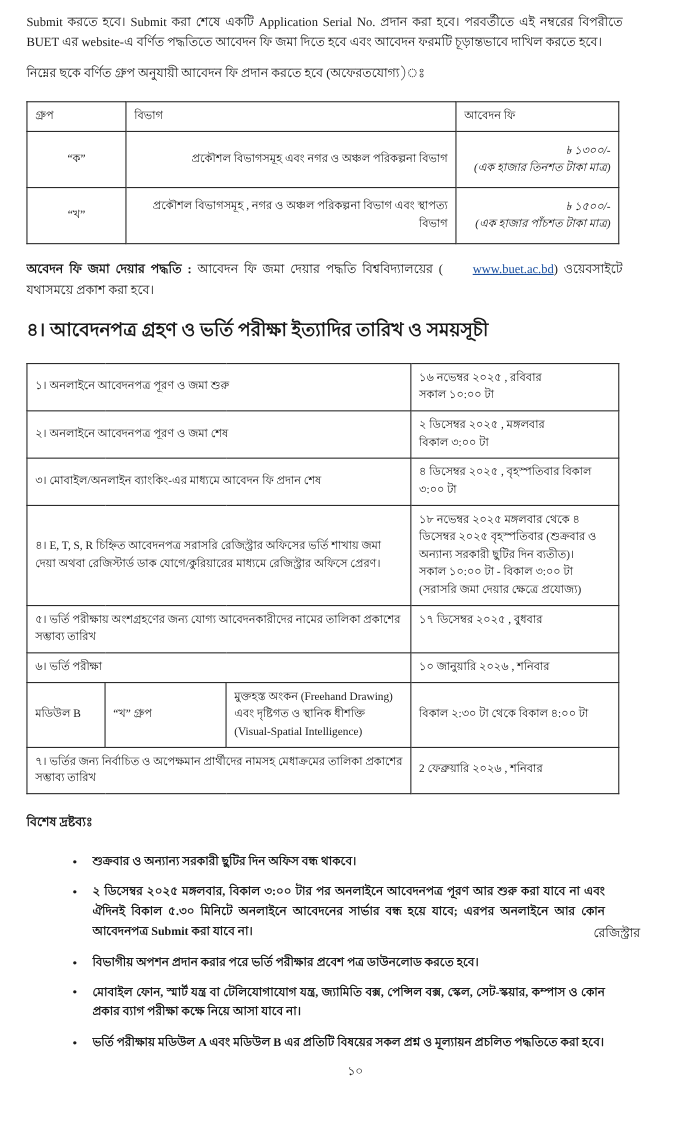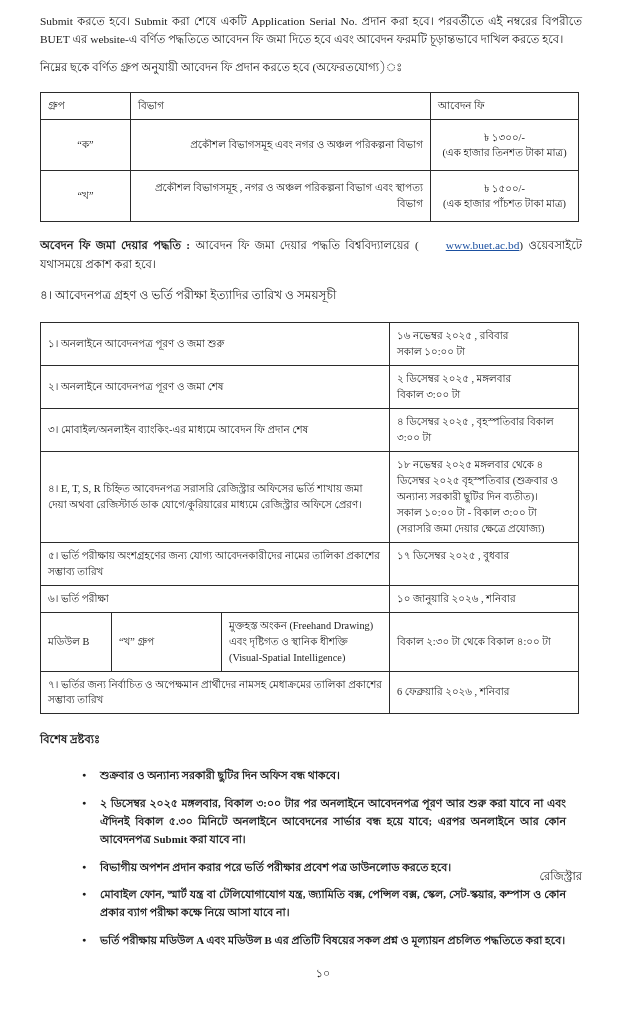--- a/index.html
+++ b/index.html
@@ -18,21 +18,21 @@
   .page {
     position: absolute;
     left: 0; top: 0;
     width: 622px;
     height: 1024px;
     padding: 0;
     box-sizing: border-box;
   }
   .content {
     position: absolute;
-    left: 40px;
+    left: 24px;
     top: 12px;
     width: 542px;
   }
   p.para {
     margin: 0 0 9px 0;
     font-size: 11.4px;
     line-height: 1.62;
     text-align: justify;
     text-justify: inter-word;
   }
@@ -50,32 +50,32 @@
     padding: 5px 7px;
     vertical-align: middle;
     line-height: 1.55;
     font-weight: normal;
     text-align: left;
   }
   .fee-table { margin-top: 4px; }
   .fee-table th { text-align: center; padding: 6px 5px; }
   .fee-table td.c-group { text-align: center; }
   .fee-table td.c-dept { text-align: right; padding-left: 10px; }
-  .fee-table td.c-fee { text-align: center; line-height: 1.5; }
+  .fee-table td.c-fee { text-align: right; line-height: 1.5; font-style: italic; }
   .fee-row td { height: 40px; }
 
   .sched-table { margin-top: 4px; }
   .sched-table td { vertical-align: top; padding: 4px 7px; }
   .sched-table td.right-col { vertical-align: top; }
   .mid-v td { vertical-align: middle; }
 
   .section-head {
-    font-size: 12px;
+    font-size: 17px;
     margin: 13px 0 7px 0;
-    font-weight: normal;
+    font-weight: bold;
   }
   .method-line {
     font-size: 11.4px;
     line-height: 1.62;
     margin: 0 0 9px 0;
     text-align: justify;
   }
   .bold { font-weight: bold; }
   .link {
     color: #1a4fa0;
@@ -111,21 +111,21 @@
     position: absolute;
     left: 0;
     top: 0;
     font-size: 7px;
     line-height: 2.6;
     color: #1a1a1a;
   }
   .signature {
     position: absolute;
     right: 0;
-    top: 868px;
+    top: 840px;
     width: 542px;
     text-align: right;
     font-size: 11.4px;
   }
   .page-number {
     position: absolute;
     left: 12px;
     top: 965px;
     width: 622px;
     text-align: center;
@@ -225,21 +225,21 @@
           <td class="right-col">১০ জানুয়ারি ২০২৬ , শনিবার</td>
         </tr>
         <tr class="mid-v">
           <td>মডিউল B</td>
           <td>“খ” গ্রুপ</td>
           <td>মুক্তহস্ত অংকন (Freehand Drawing) এবং দৃষ্টিগত ও স্থানিক ধীশক্তি (Visual-Spatial Intelligence)</td>
           <td>বিকাল ২:৩০ টা থেকে বিকাল ৪:০০ টা</td>
         </tr>
         <tr class="mid-v">
           <td colspan="3">৭। ভর্তির জন্য নির্বাচিত ও অপেক্ষমান প্রার্থীদের নামসহ মেধাক্রমের তালিকা প্রকাশের সম্ভাব্য তারিখ</td>
-          <td>6 ফেব্রুয়ারি ২০২৬ , শনিবার</td>
+          <td>2 ফেব্রুয়ারি ২০২৬ , শনিবার</td>
         </tr>
       </tbody>
     </table>
 
 
     <div class="notes-head">বিশেষ দ্রষ্টব্যঃ</div>
     <ul class="notes">
       <li>শুক্রবার ও অন্যান্য সরকারী ছুটির দিন অফিস বন্ধ থাকবে।</li>
       <li>২ ডিসেম্বর ২০২৫ মঙ্গলবার, বিকাল ৩:০০ টার পর অনলাইনে আবেদনপত্র পূরণ আর শুরু করা যাবে না এবং ঐদিনই বিকাল ৫.৩০ মিনিটে অনলাইনে আবেদনের সার্ভার বন্ধ হয়ে যাবে; এরপর অনলাইনে আর কোন আবেদনপত্র Submit করা যাবে না।</li>
       <li>বিভাগীয় অপশন প্রদান করার পরে ভর্তি পরীক্ষার প্রবেশ পত্র ডাউনলোড করতে হবে।</li>

